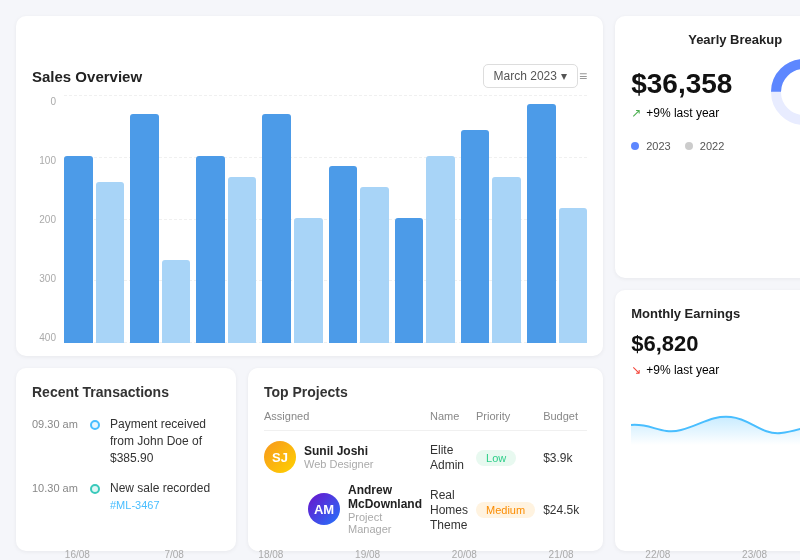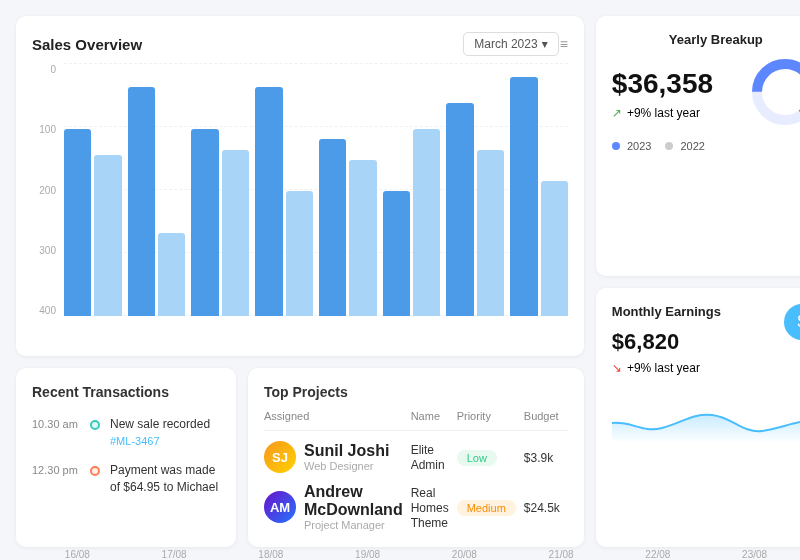--- a/index.html
+++ b/index.html
@@ -33,20 +33,21 @@
       grid-column: 1;
       grid-row: 1;
       display: flex;
       flex-direction: column;
     }
     .sales-header {
       display: flex;
       justify-content: space-between;
       align-items: center;
       margin-bottom: 8px;
+      margin-top: 32px;
     }
     .sales-title {
       font-size: 15px;
       font-weight: 600;
       color: #222;
     }
     .date-selector {
       display: flex;
       align-items: center;
       gap: 1px;
@@ -315,23 +316,23 @@
       overflow: hidden;
       flex-shrink: 0;
       display: flex;
       align-items: center;
       justify-content: center;
       font-size: 13px;
       font-weight: 600;
       color: #fff;
     }
     .avatar-1 { background: linear-gradient(135deg, #f7971e, #ffd200); }
-    .avatar-2 { background: linear-gradient(135deg, #6a11cb, #2575fc); }
+    .avatar-2 { background: linear-gradient(135deg, #6a11cb, #2575fc); margin-left: 44px; }
     .person-name {
-      font-size: 16px;
+      font-size: 12px;
       font-weight: 600;
       color: #222;
     }
     .person-role {
       font-size: 11px;
       color: #aaa;
     }
     .project-name {
       font-size: 12px;
       color: #333;
@@ -434,21 +435,21 @@
           <div class="bar-group">
             <div class="bar-pair" style="height: 100%; align-items: flex-end;">
               <div class="bar bar-dark" style="height: 239.2px;"></div>
               <div class="bar bar-light" style="height: 135.2px;"></div>
             </div>
           </div>
         </div>
     </div>
     <div class="x-axis" id="x-axis">
         <span class="x-label">16/08</span>
-        <span class="x-label">17/08</span>
+        <span class="x-label">7/08</span>
         <span class="x-label">18/08</span>
         <span class="x-label">19/08</span>
         <span class="x-label">20/08</span>
         <span class="x-label">21/08</span>
         <span class="x-label">22/08</span>
         <span class="x-label">23/08</span>
       </div>
   </div>
 
   <div class="right-col">
@@ -508,39 +509,39 @@
       </svg>
     </div>
 
   </div>
 
   <div class="bottom-row">
 
     <div class="card">
       <div class="transactions-title">Recent Transactions</div>
 
+      <div class="transaction-item">
+        <span class="tx-time">09.30 am</span>
+        <div class="tx-dot-col">
+          <div class="tx-dot dot-blue"></div>
+        </div>
+        <div class="tx-desc">Payment received from John Doe of $385.90</div>
+      </div>
 
       <div class="transaction-item">
         <span class="tx-time">10.30 am</span>
         <div class="tx-dot-col">
           <div class="tx-dot dot-teal"></div>
         </div>
         <div>
           <div class="tx-desc">New sale recorded</div>
           <a class="tx-link">#ML-3467</a>
         </div>
       </div>
 
-      <div class="transaction-item">
-        <span class="tx-time">12.30 pm</span>
-        <div class="tx-dot-col">
-          <div class="tx-dot dot-coral"></div>
-        </div>
-        <div class="tx-desc">Payment was made of $64.95 to Michael</div>
-      </div>
     </div>
 
     <div class="card">
       <div class="projects-title">Top Projects</div>
       <table class="projects-table">
         <thead>
           <tr>
             <th>Assigned</th>
             <th>Name</th>
             <th>Priority</th>

